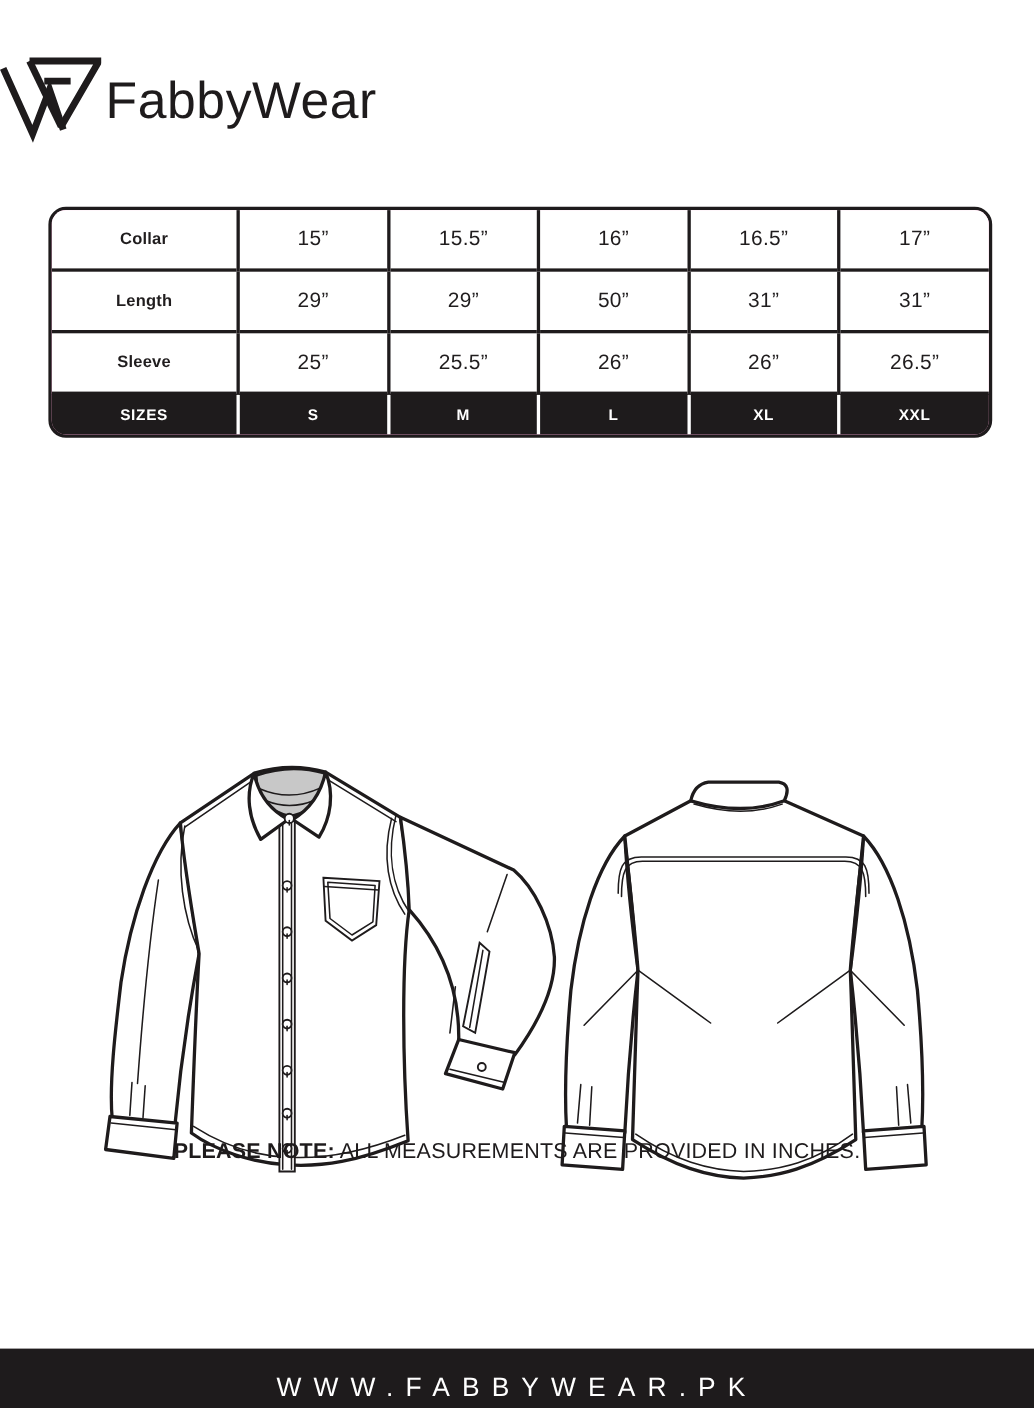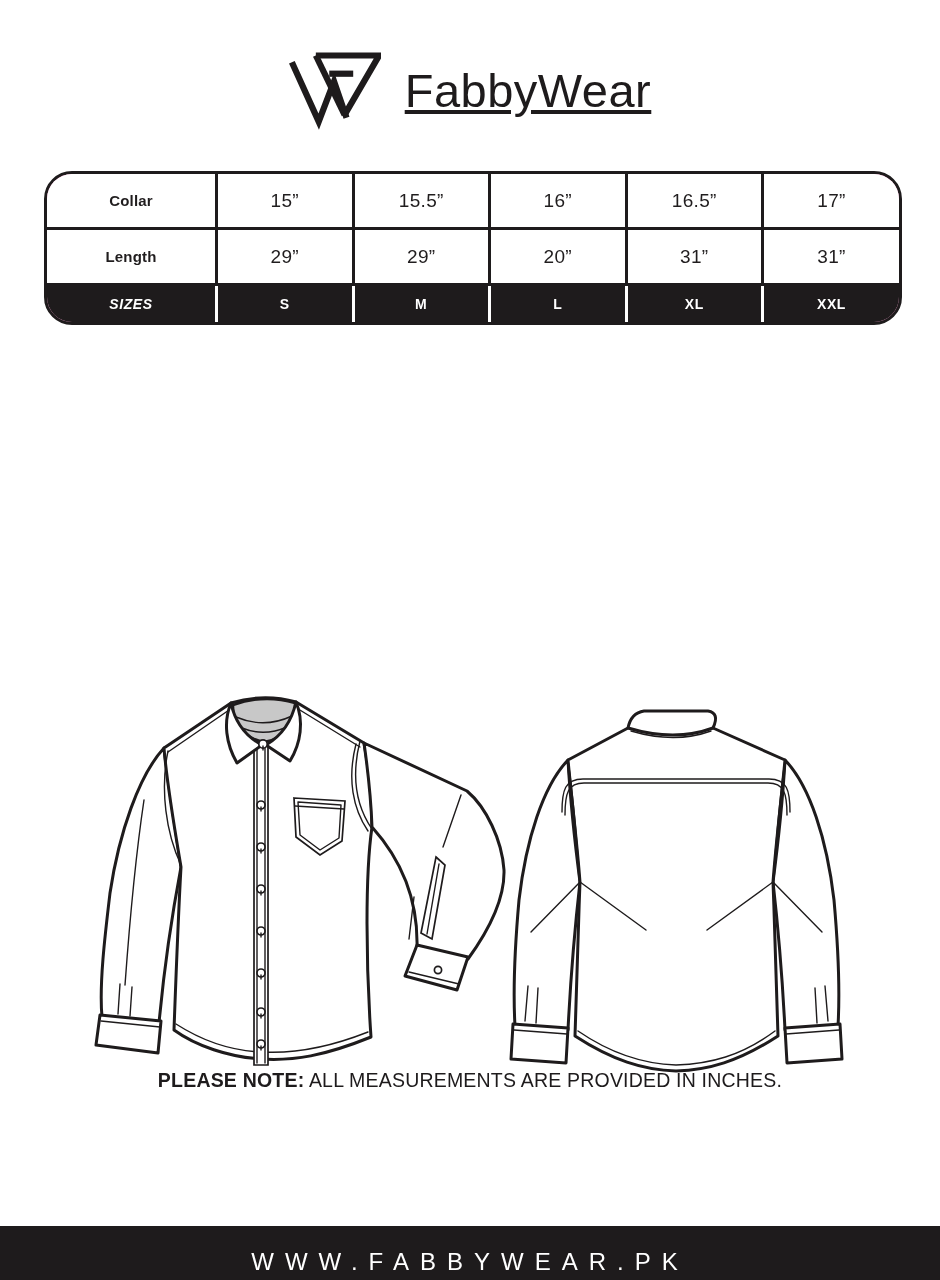--- a/index.html
+++ b/index.html
@@ -3,44 +3,44 @@
 <meta charset="utf-8">
 <style>
   html,body{margin:0;padding:0;}
   body{
     width:940px;height:1280px;position:relative;overflow:hidden;
     background:#ffffff;color:#1e1b1c;
     font-family:"Liberation Sans","DejaVu Sans",sans-serif;
   }
   
   .logo{position:absolute;top:50px;left:0;width:100%;
-    display:flex;justify-content:center;align-items:center;gap:24px;text-decoration:underline;}
+    display:flex;align-items:center;gap:4px;}
   .logo-mark{width:92px;height:80px;flex:0 0 auto;}
   .logo-text{font-size:47px;font-weight:500;letter-spacing:0.5px;color:#1e1b1c;}
   
-  .table-wrap{position:absolute;left:44px;top:171px;width:852px;
-    border:3.5px solid #1e1b1c;border-radius:28px;overflow:hidden;background:#f9a8d4;}
+  .table-wrap{position:absolute;left:44px;top:188px;width:852px;
+    border:3.5px solid #1e1b1c;border-radius:16px;overflow:hidden;background:#f9a8d4;}
   table.sizes{border-collapse:collapse;width:100%;table-layout:fixed;}
   table.sizes td{
     border-left:3px solid #1e1b1c;border-top:3px solid #1e1b1c;
     text-align:center;vertical-align:middle;height:51px;
     font-size:19px;letter-spacing:0.3px;color:#201d1e;background:#fff;}
   table.sizes td:first-child{border-left:none;width:166px;}
   table.sizes tr:first-child td{border-top:none;}
   table.sizes td.lbl{font-weight:bold;font-size:15px;letter-spacing:0.2px;}
   table.sizes tr.sizes-row td{
     background:#1e1b1c;color:#ffffff;font-weight:bold;height:34px;
     font-size:14px;letter-spacing:0.6px;border-top:3px solid #1e1b1c;
     border-left:3px solid #ffffff;}
-  table.sizes tr.sizes-row td:first-child{border-left:none;font-style:italic;}
+  table.sizes tr.sizes-row td:first-child{border-left:none;}
   
   .front-shirt{position:absolute;left:84px;top:685px;width:424px;height:396px;}
   .back-shirt{position:absolute;left:498px;top:700px;width:392px;height:382px;}
   
-  .note{position:absolute;top:1069px;left:0;width:100%;
+  .note{position:absolute;top:1036px;left:0;width:100%;
     text-align:center;font-size:19.5px;color:#1e1b1c;letter-spacing:0.2px;}
   .note .nb{font-weight:bold;}
   
   .site-footer{position:absolute;left:0;top:1226px;width:100%;height:72px;
     background:#1e1b1c;color:#ffffff;display:flex;align-items:center;justify-content:center;
     font-size:24px;letter-spacing:11px;box-sizing:border-box;font-weight:500;}
   svg .o{fill:#ffffff;stroke:#1e1b1c;stroke-width:3;stroke-linejoin:round;stroke-linecap:round;}
   svg .t{fill:none;stroke:#1e1b1c;stroke-width:1.4;stroke-linejoin:round;stroke-linecap:round;}
   svg .g{fill:#c8c8c8;stroke:#1e1b1c;stroke-width:2.4;stroke-linejoin:round;}
   svg .b{fill:#ffffff;stroke:#1e1b1c;stroke-width:1.7;}
@@ -68,23 +68,31 @@
       <td>15”</td>
       <td>15.5”</td>
       <td>16”</td>
       <td>16.5”</td>
       <td>17”</td>
     </tr>
     <tr>
       <td class="lbl">Length</td>
       <td>29”</td>
       <td>29”</td>
-      <td>20”</td>
+      <td>50”</td>
       <td>31”</td>
       <td>31”</td>
+    </tr>
+    <tr>
+      <td class="lbl">Sleeve</td>
+      <td>25”</td>
+      <td>25.5”</td>
+      <td>26”</td>
+      <td>26”</td>
+      <td>26.5”</td>
     </tr>
     <tr class="sizes-row">
       <td>SIZES</td>
       <td>S</td>
       <td>M</td>
       <td>L</td>
       <td>XL</td>
       <td>XXL</td>
     </tr>
   </tbody>

